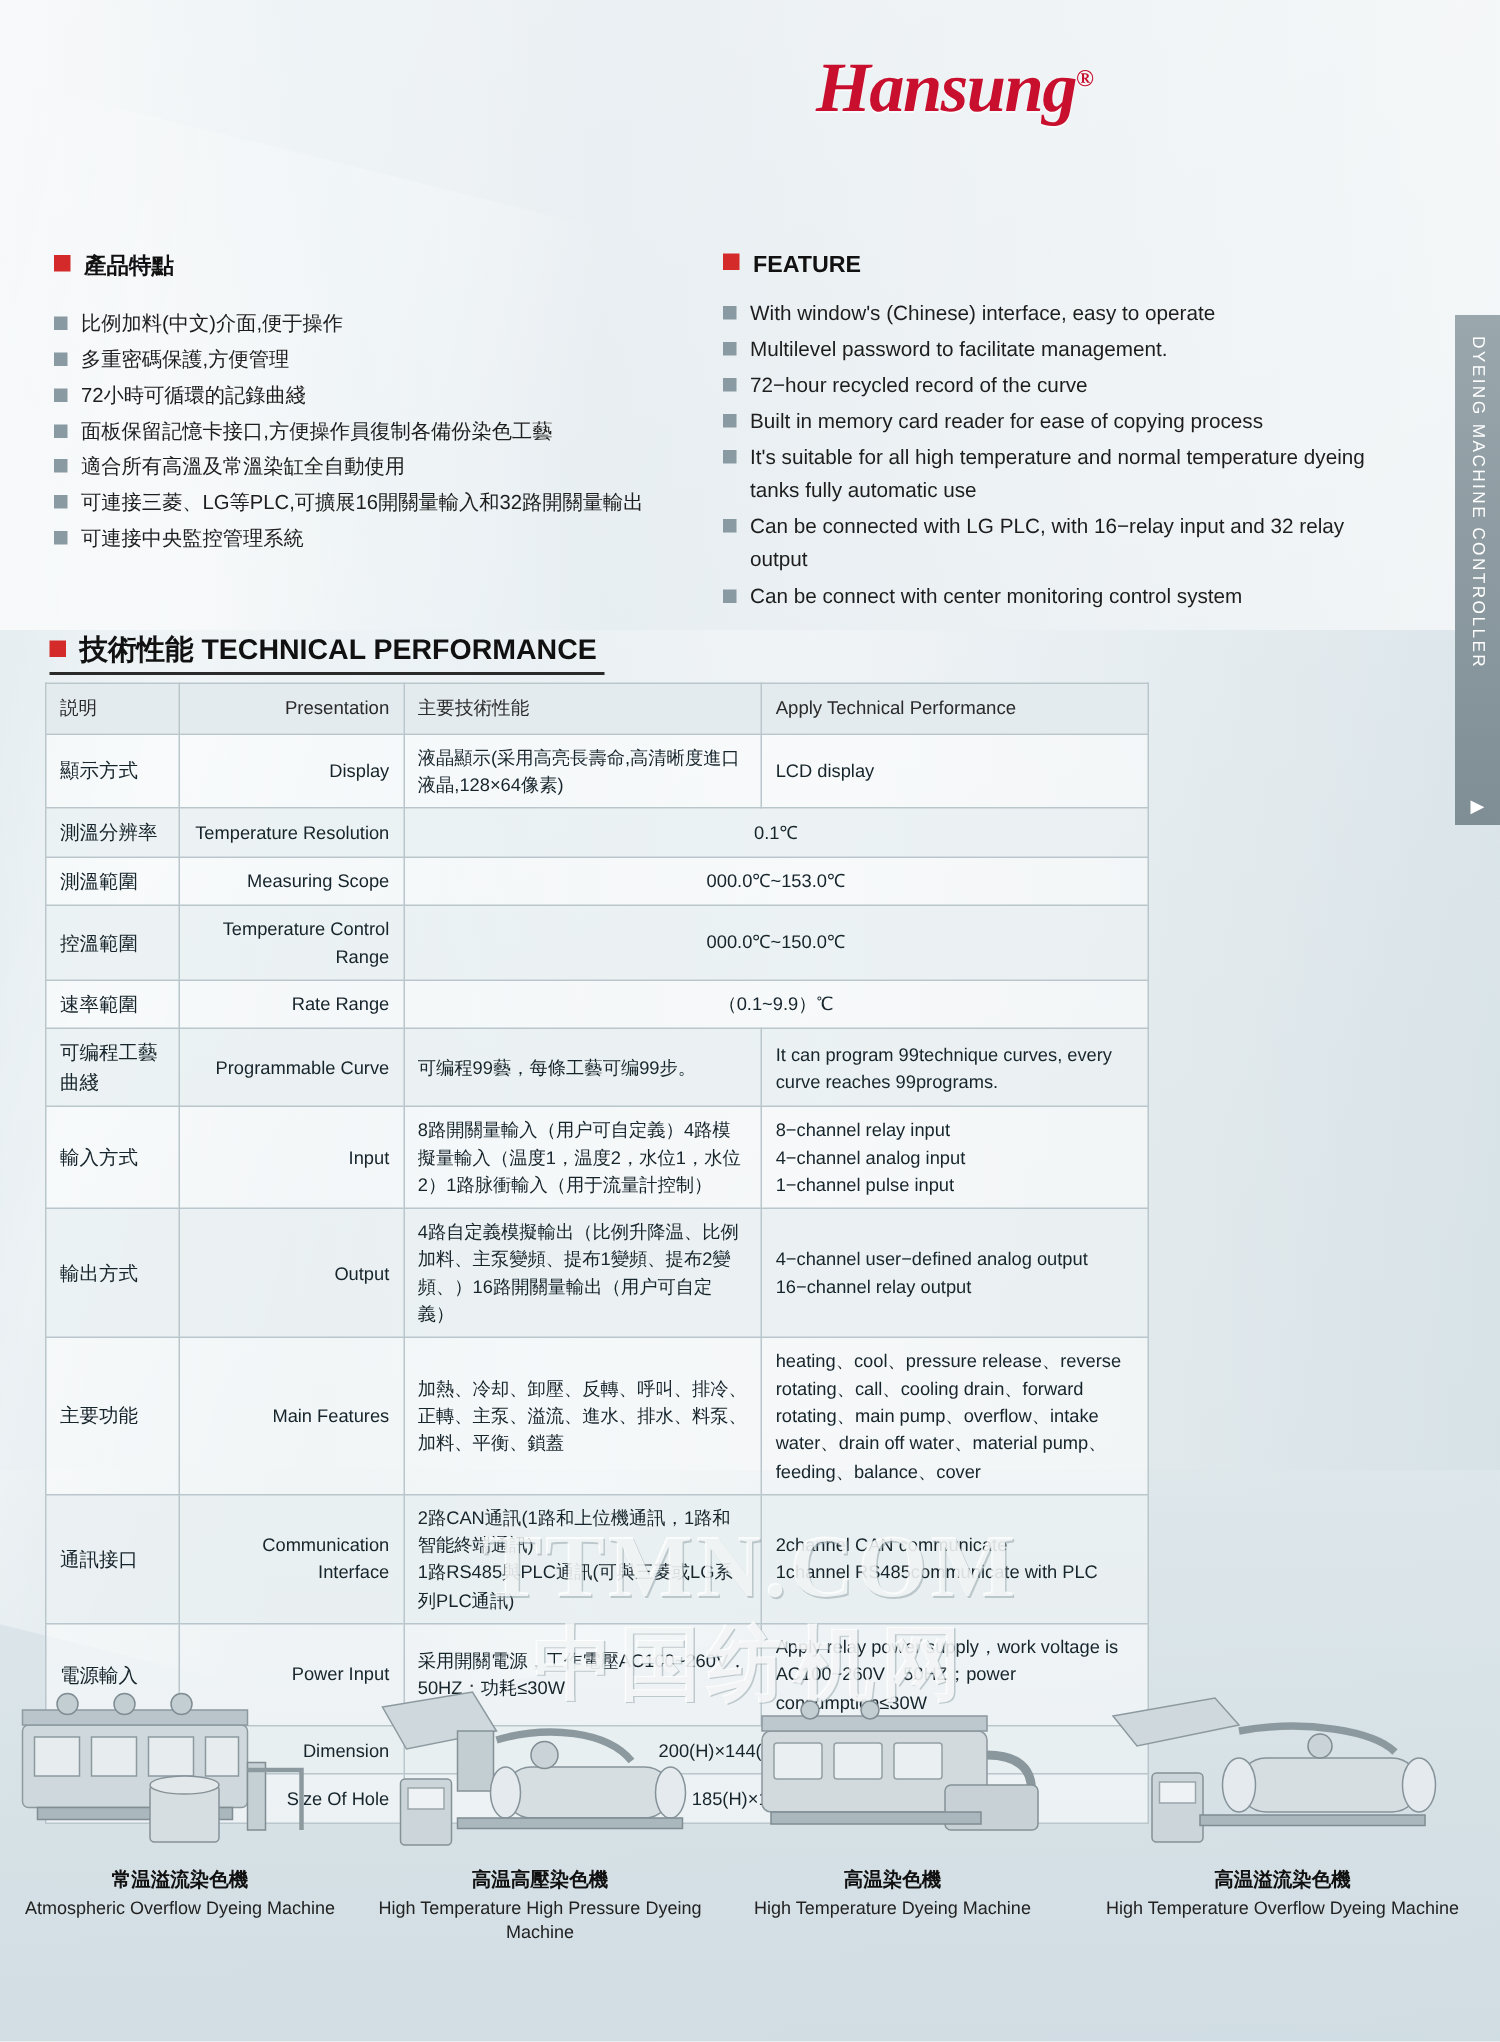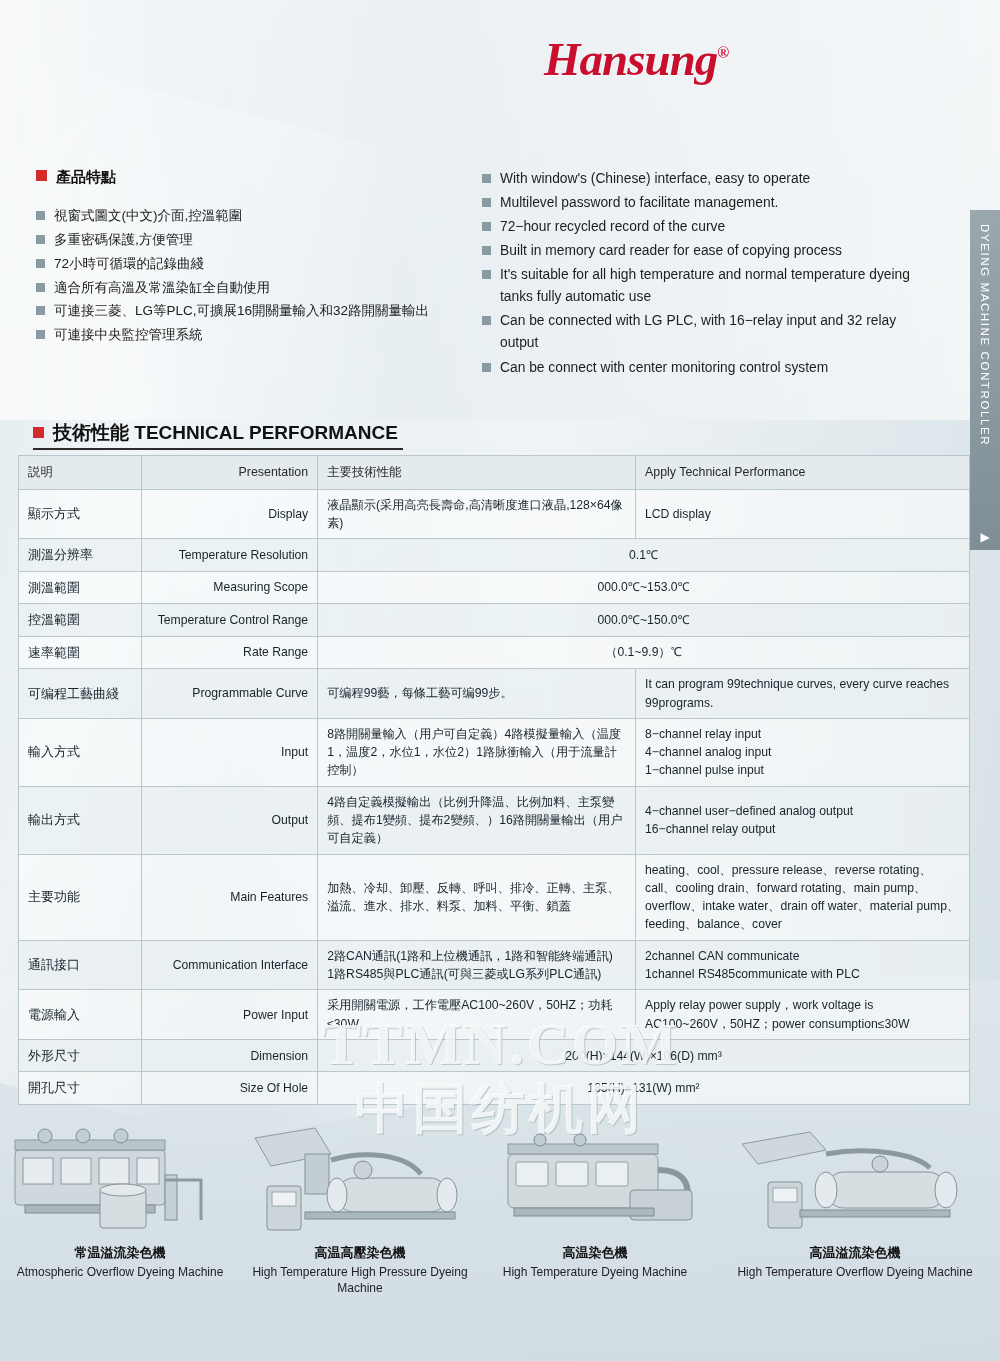--- a/index.html
+++ b/index.html
@@ -54,21 +54,21 @@
   .feat-li{font-size:13.5px;line-height:1.62;color:#1d1d1d;margin-bottom:2px;display:flex;}
   .feat-li .sq{flex:0 0 auto;margin-top:6px;}
   .feat-en .feat-li{font-size:13.8px;line-height:1.6;}
 
   
   .sec-title{position:absolute;left:33px;top:420px;font-size:19px;font-weight:bold;color:#111;}
   .sec-title .cn{font-size:19px;text-align:right;}
   .sec-underline{position:absolute;left:33px;top:448px;width:370px;height:2px;background:#2a2a2a;}
 
   
-  table.perf{position:absolute;left:18px;top:455px;width:952px;border-collapse:collapse;
+  table.perf{position:absolute;left:30px;top:455px;width:736px;border-collapse:collapse;
     background:rgba(255,255,255,.55);}
   table.perf td{border:1px solid #b9c6cc;padding:6px 9px;font-size:12.2px;line-height:1.5;color:#16242b;vertical-align:middle;}
   table.perf tr.hdr td{background:#e4ebee;font-size:12.4px;color:#2a2a2a;padding-top:7px;padding-bottom:7px;}
   table.perf td.c1{width:104px;font-size:13px;}
   table.perf td.c2{width:158px;text-align:right;}
   table.perf td.c3{width:300px;}
   table.perf td.c4{width:316px;}
   table.perf td.center{text-align:center;}
   tr.alt td{background:rgba(228,236,239,.6);}
 
@@ -110,46 +110,53 @@
   <div class="varrow">▶</div>
 </div>
 
 <div class="feat-cn">
   <div class="feat-title">
     <span class="sq sq-red"></span><span>產品特點</span>
   </div>
   <div id="cn-list">
       <div class="feat-li">
         <span class="sq"></span>
-        <span>視窗式圖文(中文)介面,控溫範圍</span>
+        <span>比例加料(中文)介面,便于操作</span>
       </div>
       <div class="feat-li">
         <span class="sq"></span>
         <span>多重密碼保護,方便管理</span>
       </div>
       <div class="feat-li">
         <span class="sq"></span>
         <span>72小時可循環的記錄曲綫</span>
       </div>
       <div class="feat-li">
         <span class="sq"></span>
+        <span>面板保留記憶卡接口,方便操作員復制各備份染色工藝</span>
+      </div>
+      <div class="feat-li">
+        <span class="sq"></span>
         <span>適合所有高溫及常溫染缸全自動使用</span>
       </div>
       <div class="feat-li">
         <span class="sq"></span>
         <span>可連接三菱、LG等PLC,可擴展16開關量輸入和32路開關量輸出</span>
       </div>
       <div class="feat-li">
         <span class="sq"></span>
         <span>可連接中央監控管理系統</span>
       </div>
     </div>
 </div>
 
 <div class="feat-en">
+  <div class="feat-title-en">
+    <span class="sq sq-red"></span><span>FEATURE</span>
+  </div>
   <div id="en-list">
       <div class="feat-li">
         <span class="sq"></span>
         <span>With window's (Chinese) interface, easy to operate</span>
       </div>
       <div class="feat-li">
         <span class="sq"></span>
         <span>Multilevel password to facilitate management.</span>
       </div>
       <div class="feat-li">

